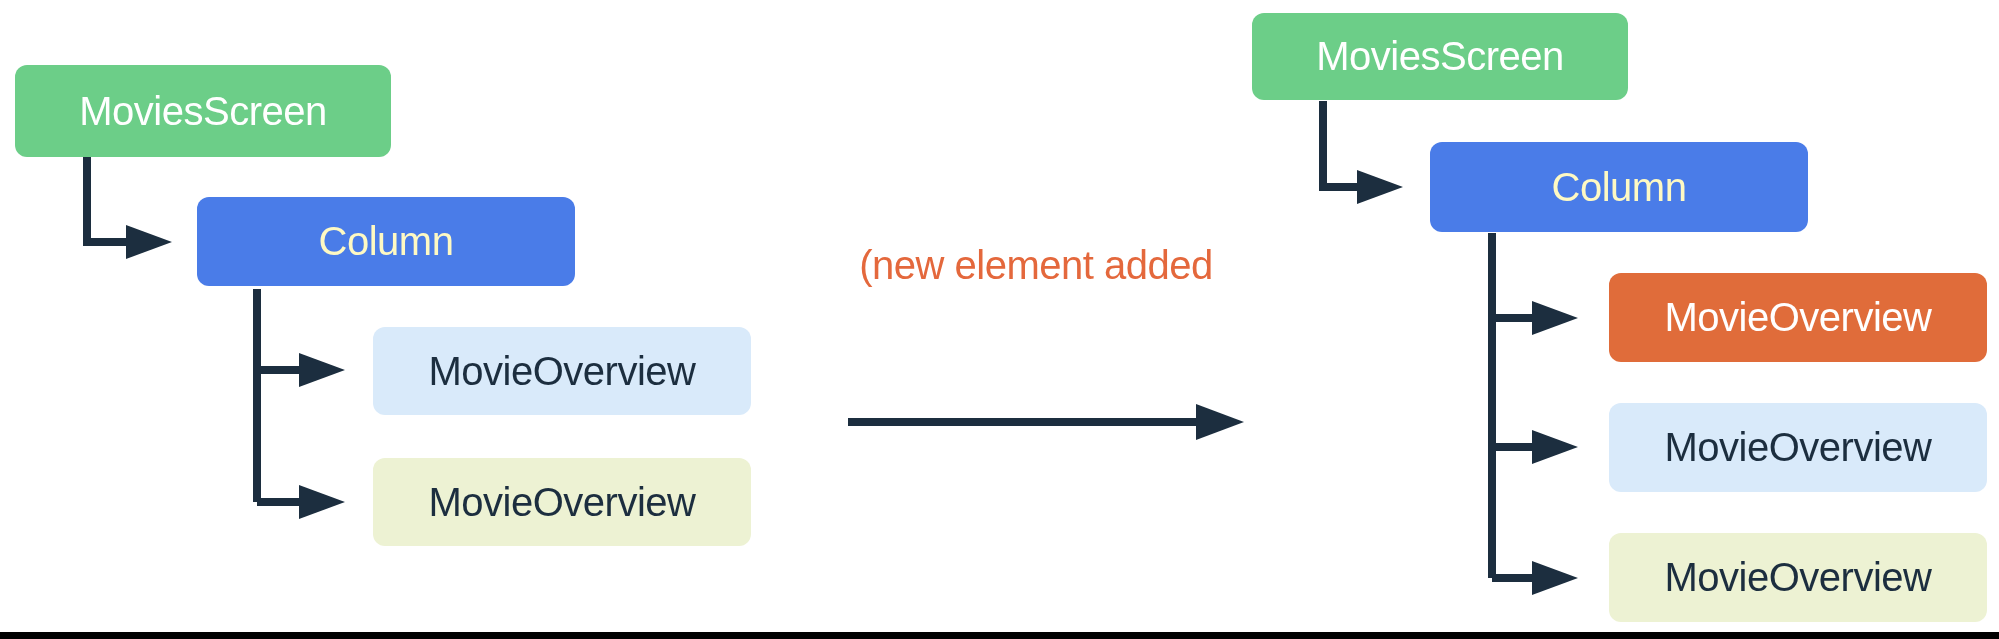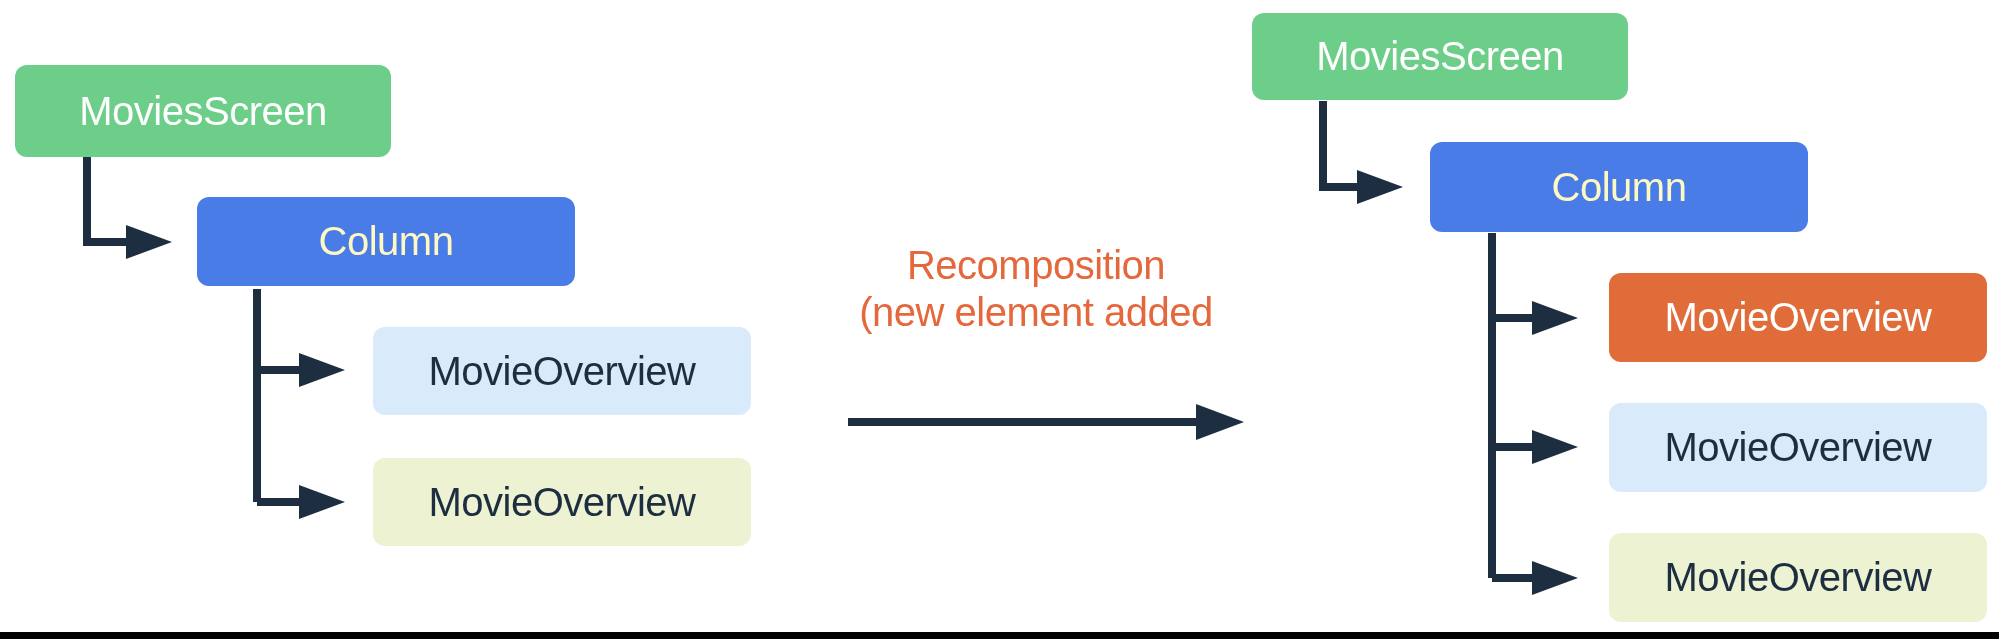--- a/index.html
+++ b/index.html
@@ -119,21 +119,20 @@
     </div>
     <div class="node c-light-blue" style="left:373px; top:327px; width:378px; height:88px;">
       <span>MovieOverview</span>
     </div>
     <div class="node c-light-yellow" style="left:373px; top:458px; width:378px; height:88px;">
       <span>MovieOverview</span>
     </div>
   </div>
 
   <div class="caption">
-    <div>Recomposition</div>
     <div>(new element added</div>
   </div>
 
   <div>
     <div class="node c-green" style="left:1252px; top:13px; width:376px; height:87px;">
       <span>MoviesScreen</span>
     </div>
     <div class="node c-blue" style="left:1430px; top:142px; width:378px; height:90px;">
       <span>Column</span>
     </div>

